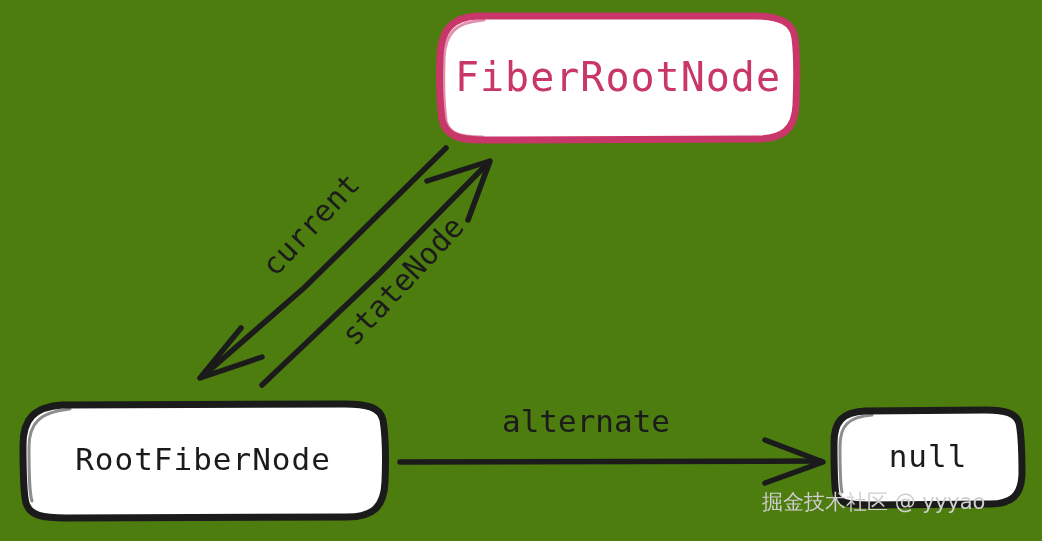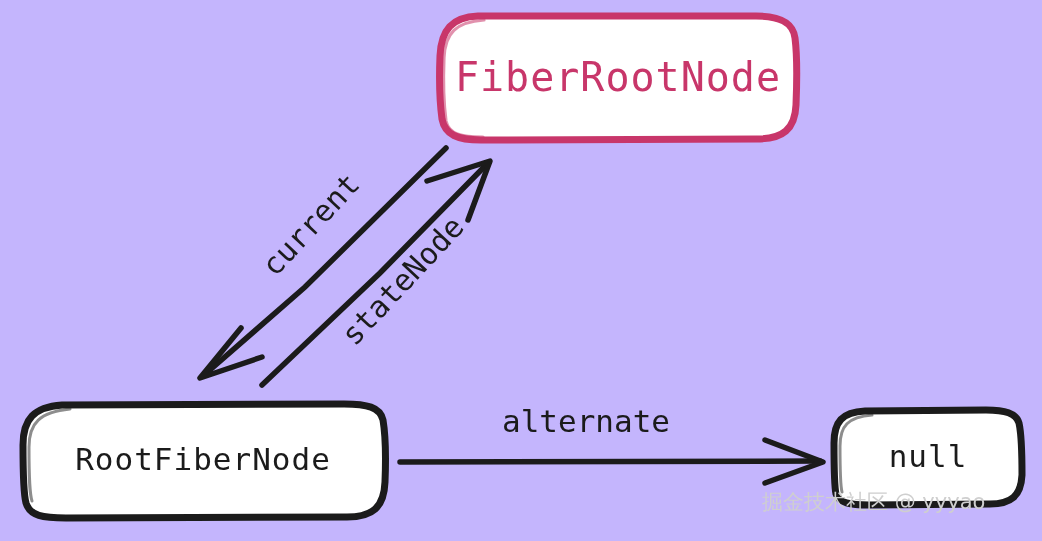--- a/index.html
+++ b/index.html
@@ -8,21 +8,21 @@
     padding: 0;
     background: #ffffff;
   }
   body {
     font-family: "DejaVu Sans Mono", monospace;
   }
   #diagram-canvas {
     position: relative;
     width: 1042px;
     height: 541px;
-    background: #c4b5fd;
+    background: #4d7c0f;
     overflow: hidden;
   }
   #diagram-svg {
     position: absolute;
     top: 0;
     left: 0;
     width: 1042px;
     height: 541px;
   }
   .node-label {

